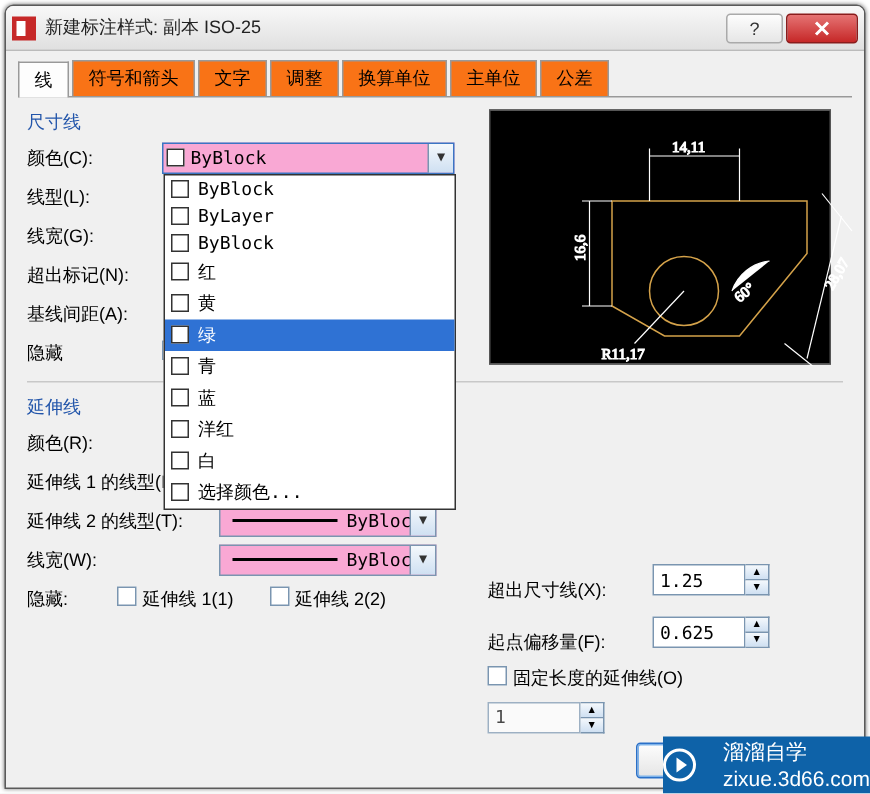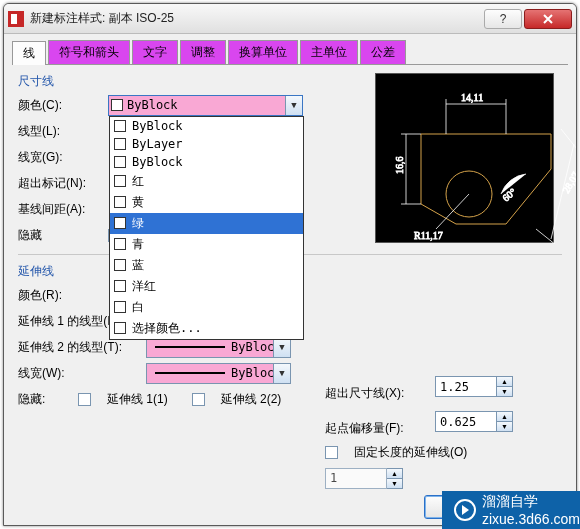--- a/index.html
+++ b/index.html
@@ -61,21 +61,21 @@
   }
   .tabs {
     display:flex;
     margin: 6px 8px 0 8px;
     border-bottom: 1px solid #999;
   }
   .tab {
     padding: 3px 10px;
     border:1px solid #999;
     border-bottom:none;
-    background:#d946ef;
+    background:#f97316;
     margin-right:2px;
     position:relative;
   }
   .tab.active {
     background:#fdfdfd;
     top:1px;
   }
   .body {
     padding: 8px 14px;
     position: relative;
@@ -132,24 +132,25 @@
     font-family:"SimSun", monospace;
   }
   .dropdown .opt .swatch { margin-right:6px; }
   .dropdown .opt.sel {
     background:#2f72d4; color:#fff;
   }
   .preview {
     position:absolute;
     right: 22px;
     top: 8px;
-    width: 179px;
+    width: 228px;
     height: 170px;
     background:#000;
     border:1px solid #555;
+    padding-left:36px;
   }
   .divider {
     height:1px;
     background:#c8c8c8;
     margin: 8px 0;
   }
   .ext-grid .row .lbl { width:128px; }
   .ext-grid .combo { max-width:145px; }
   .right-col {
     position:absolute;
@@ -170,21 +171,21 @@
     display:flex; flex-direction:column;
     border:1px solid #7a95b0; border-left:none;
   }
   .spin div { flex:1; background:linear-gradient(#f4f8fc,#cfe0f2); display:flex; align-items:center; justify-content:center; font-size:7px; border-bottom:1px solid #7a95b0;}
   .spin div:last-child { border:none;}
   .chk {
     width:13px; height:13px;
     border:1px solid #7a95b0;
     background:#fff; margin-right:4px;
   }
-  .chklbl { display:flex; align-items:center; margin-right:24px;gap:12px; }
+  .chklbl { display:flex; margin-right:24px; }
   .bottom-btns {
     position:absolute;
     bottom:6px;
     right:16px;
     display:flex;
   }
   .btn {
     width:86px; height:24px;
     margin-left:10px;
     border:1px solid #888;
@@ -194,21 +195,21 @@
   }
   .btn.primary { border-color:#2a70c8; box-shadow:0 0 0 1px #7eb3ea inset;}
   .watermark {
     position:absolute;
     bottom:0; right:0;
     width:138px; height:38px;
     background:#0e62a8;
     color:#fff;
     display:flex;
     align-items:center;
-    justify-content:flex-end;
+    justify-content:space-between;
     font-size:14px;
   }
   .watermark .play {
     width:22px;height:22px;border:2px solid #fff;border-radius:50%;
     display:flex;align-items:center;justify-content:center;margin-right:6px;
   }
   .watermark .play::after{content:"";border-left:7px solid #fff;border-top:5px solid transparent;border-bottom:5px solid transparent;margin-left:2px;}
   .watermark .sub{font-size:14px;}
   .line-sample{flex:1; height:2px; background:#000; margin:0 6px; max-width:70px;}
   .sw-white{background:#fff;}

